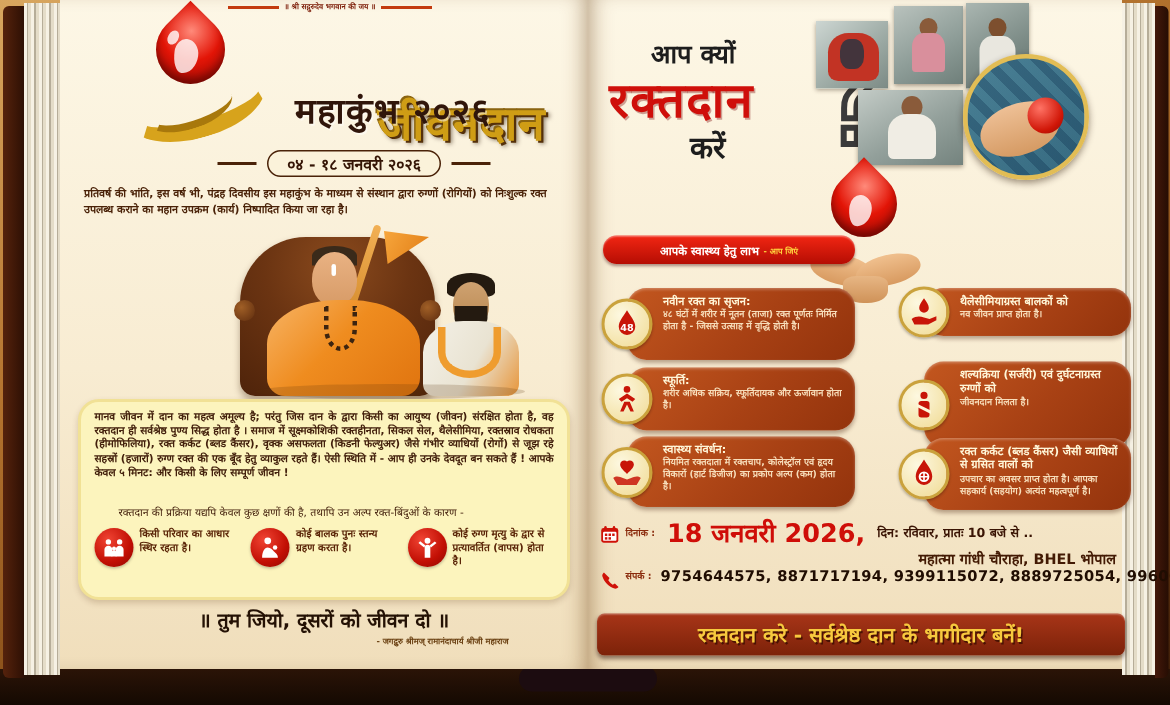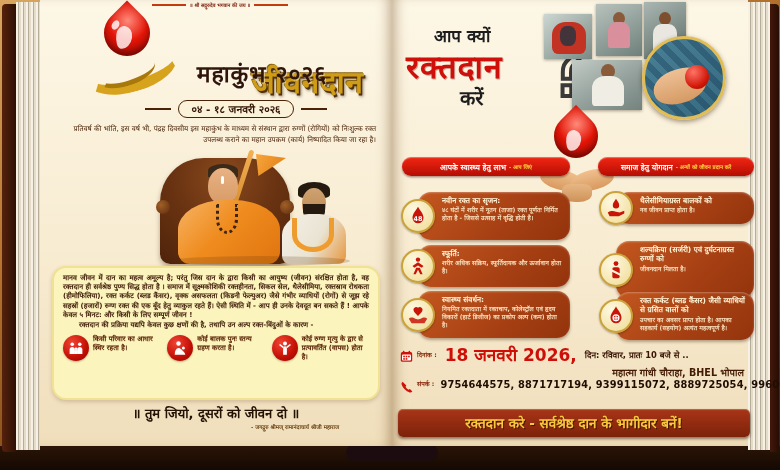--- a/index.html
+++ b/index.html
@@ -47,22 +47,22 @@
 
   .lp-title{left:112px;top:16px;width:212px;font-size:31px;font-weight:900;letter-spacing:1px;
     color:#cf9d15;text-align:right;
     text-shadow:1.5px 1.5px 0 #54300a,-1px -1px 0 #8a6410,2.5px 2.5px 3px rgba(40,20,0,.5);margin-top:44px;}
   .lp-subtitle{left:122px;top:57px;width:200px;font-size:23px;font-weight:900;color:#30150a;
     text-align:center;letter-spacing:1px;text-shadow:1px 1px 0 rgba(255,255,255,.5);}
   .date-row{left:76px;top:100px;width:240px;display:flex;align-items:center;justify-content:center;gap:7px;}
   .date-row .dash{width:26px;height:2px;background:#4a2208;}
   .date-pill{border:1.6px solid #4a2208;border-radius:12px;background:#fbf2da;padding:1px 12px;
     font-size:10.5px;font-weight:800;color:#351505;white-space:nowrap;}
-  .lp-intro{left:16px;top:124px;width:320px;font-size:7.2px;line-height:1.5;font-weight:400;
-    color:#4a2208;text-align:right;}
+  .lp-intro{left:16px;top:124px;width:320px;font-size:7.2px;line-height:1.5;font-weight:700;
+    color:#4a2208;text-align:left;}
 
   
   .saints{left:0;top:148px;width:352px;height:118px;}
   .chair{left:120px;top:10px;width:130px;height:106px;border-radius:44px 44px 10px 10px;
     background:radial-gradient(circle at 50% 18%,#8a4a1d 0%,#6b3412 45%,#4e230a 100%);
     box-shadow:0 3px 5px rgba(60,30,5,.35);}
   .chair-knob{width:14px;height:14px;border-radius:50%;background:radial-gradient(circle at 35% 35%,#a05f26,#5e2c0e);}
   .staff{left:196px;top:0;width:5px;height:88px;background:linear-gradient(#f2b054,#c97e1e);
     transform:rotate(18deg);border-radius:3px;}
   .flag{left:216px;top:6px;width:30px;height:22px;background:linear-gradient(120deg,#f7a63c,#e07c14);
@@ -83,21 +83,21 @@
     background:linear-gradient(120deg,#f4f1e8 0%,#e9e3d2 55%,#e7953a 100%);}
   .s2-garland{left:252px;top:70px;width:42px;height:34px;border:5px solid #ef9c2e;border-top:none;
     border-radius:0 0 50% 50%;}
   .saint-shadow{left:130px;top:108px;width:180px;height:10px;background:rgba(90,50,10,.2);
     border-radius:50%;}
 
   .yellow-box{left:12px;top:266px;width:328px;height:134px;background:#fcf4bd;
     border:2px solid #f1e195;border-radius:14px;box-shadow:0 2px 4px rgba(80,40,0,.2);
     padding:6px 9px 4px 9px;}
   .yb-para{font-size:7px;line-height:1.32;font-weight:600;color:#43200c;text-align:justify;}
-  .yb-para2{font-size:7px;line-height:1.32;font-weight:700;color:#43200c;text-indent:16px;margin-top:1px;}
+  .yb-para2{font-size:7px;line-height:1.32;font-weight:400;color:#43200c;text-indent:16px;margin-top:18px;}
   .yb-row{display:flex;gap:7px;margin-top:5px;}
   .yb-item{flex:1;display:flex;gap:4px;align-items:flex-start;}
   .yb-icon{flex:0 0 26px;width:26px;height:26px;border-radius:50%;
     background:radial-gradient(circle at 35% 30%,#f04433,#c20f04 60%,#8c0702);
     display:flex;align-items:center;justify-content:center;box-shadow:0 1px 2px rgba(0,0,0,.25);}
   .yb-icon svg{width:18px;height:18px;}
   .yb-text{font-size:6.8px;line-height:1.3;font-weight:700;color:#5a2407;}
 
   .lp-quote{left:0;top:404px;width:352px;text-align:center;font-size:13px;font-weight:900;color:#241104;}
   .lp-sig{left:170px;top:423px;width:170px;text-align:center;font-size:5.5px;font-weight:600;color:#6a4012;}
@@ -330,24 +330,20 @@
       <div class="abs em-map"></div>
       <div class="abs em-hand l"></div>
       <div class="abs em-hand r"></div>
       <div class="abs em-wrist"></div>
     </div>
 
     <div class="abs ribbon ribbon-health">
       <span class="main">आपके स्वास्थ्य हेतु लाभ</span>
       <span class="sub">- आप जिएं</span>
     </div>
-    <div class="abs ribbon ribbon-society">
-      <span class="main">समाज हेतु योगदान</span>
-      <span class="sub">- अन्यों को जीवन प्रदान करें</span>
-    </div>
 
     <div class="abs cap cap-l cl1">
       <span class="cap-icon">
         <svg viewBox="0 0 24 24">
             <path d="M12 2C9 7 6 10 6 14a6 6 0 0012 0c0-4-3-7-6-12z" fill="#c81508"></path>
             <text x="12" y="17" font-size="7" font-weight="bold" fill="#fff" text-anchor="middle">48</text>
           </svg>
       </span>
       <div class="cap-title">नवीन रक्त का सृजन:</div>
       <div class="cap-text">४८ घंटों में शरीर में नूतन (ताजा) रक्त पूर्णतः निर्मित होता है - जिससे उत्साह में वृद्धि होती है।</div>

